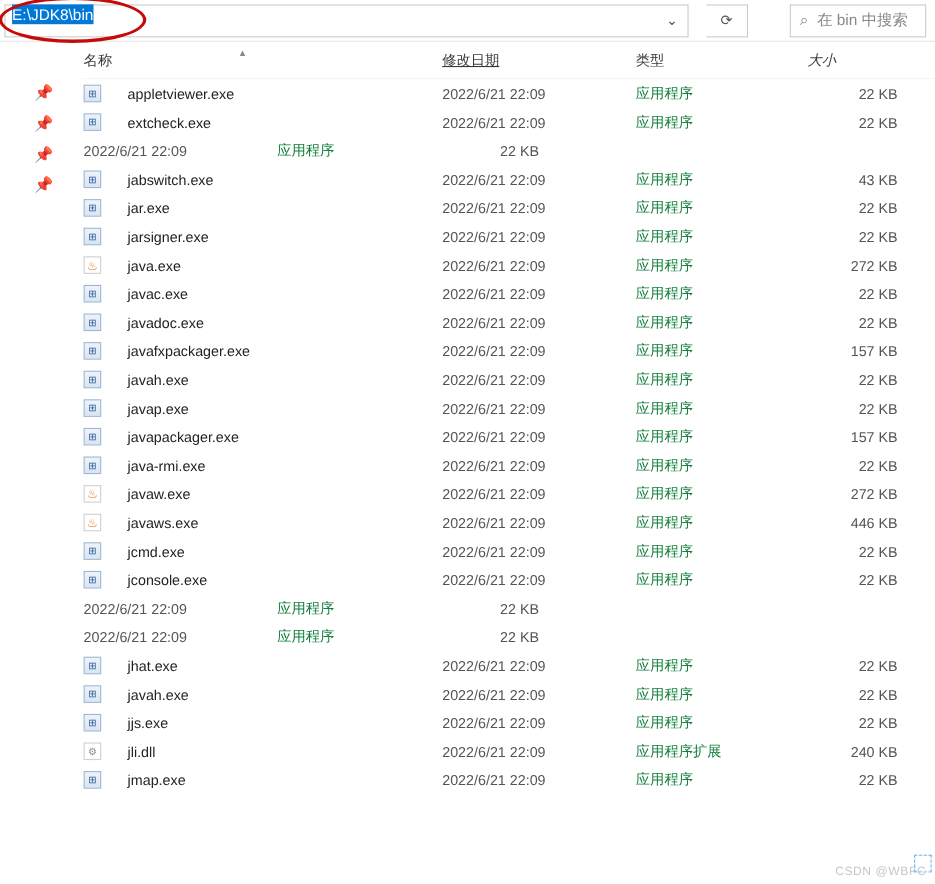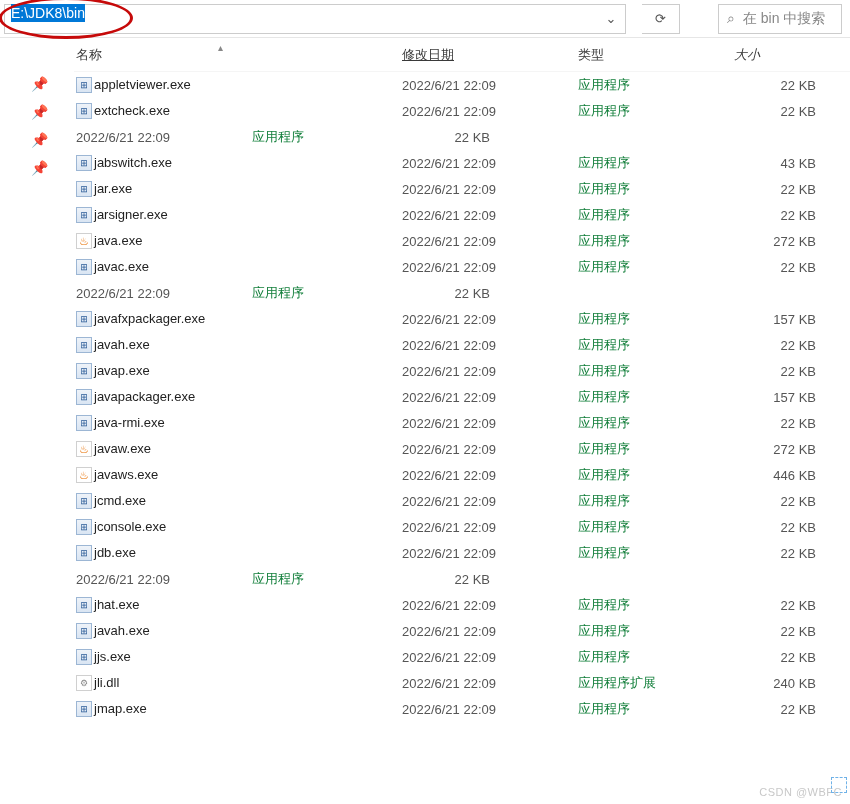--- a/index.html
+++ b/index.html
@@ -24,21 +24,21 @@
 .headers { display:flex; align-items:center; height:34px; border-bottom:1px solid #f5f5f5; padding-left:2px; position:relative; }
 .hcol { font-size:13px; color:#3a3a3a; }
 .hname { width:326px; padding-left:0; }
 .hdate { width:176px;text-decoration:underline; }
 .htype { width:156px; }
 .hsize { width:90px; text-align:left;font-style:italic; }
 .caret-up { position:absolute; left:144px; top:4px; font-size:10px; color:#888; }
 
 .files { flex:1; overflow-y:auto; overflow-x:hidden; }
 .row { display:flex; align-items:center; height:26px; padding-left:2px; }
-.fname { width:326px; display:flex; align-items:flex-start; gap:2px; }
+.fname { width:326px; display:flex; align-items:center; gap:24px; }
 .icon { width:16px; height:16px; display:flex; align-items:center; justify-content:center; font-size:11px; }
 .icon-exe { background:linear-gradient(#eef3f9,#d9e5f3); border:1px solid #9cb6d4; color:#2b5b97; position:relative; }
 .icon-exe::after { content:"⊞"; font-size:9px; position:absolute; }
 .icon-java { background:#fff; border:1px solid #d0d0d0; }
 .icon-java::after { content:"♨"; color:#e76f00; font-size:11px; }
 .icon-dll { background:#fff; border:1px solid #d0d0d0; }
 .icon-dll::after { content:"⚙"; color:#888; font-size:9px; }
 .fdate { width:176px; color:#555; }
 .ftype { width:156px; color:#15803d; }
 .fsize { width:90px; text-align:right; color:#555; padding-right:8px; }
@@ -141,20 +141,24 @@
         <div class="row">
           <div class="fname">
             <span class="icon icon-exe"></span>
             <span>javac.exe</span>
           </div>
           <div class="fdate">2022/6/21 22:09</div>
           <div class="ftype">应用程序</div>
           <div class="fsize">22 KB</div>
         </div>
         <div class="row">
+          <div class="fname">
+            <span class="icon icon-exe"></span>
+            <span>javadoc.exe</span>
+          </div>
           <div class="fdate">2022/6/21 22:09</div>
           <div class="ftype">应用程序</div>
           <div class="fsize">22 KB</div>
         </div>
         <div class="row">
           <div class="fname">
             <span class="icon icon-exe"></span>
             <span>javafxpackager.exe</span>
           </div>
           <div class="fdate">2022/6/21 22:09</div>
@@ -227,24 +231,20 @@
         <div class="row">
           <div class="fname">
             <span class="icon icon-exe"></span>
             <span>jconsole.exe</span>
           </div>
           <div class="fdate">2022/6/21 22:09</div>
           <div class="ftype">应用程序</div>
           <div class="fsize">22 KB</div>
         </div>
         <div class="row">
-          <div class="fname">
-            <span class="icon icon-exe"></span>
-            <span>jdb.exe</span>
-          </div>
           <div class="fdate">2022/6/21 22:09</div>
           <div class="ftype">应用程序</div>
           <div class="fsize">22 KB</div>
         </div>
         <div class="row">
           <div class="fdate">2022/6/21 22:09</div>
           <div class="ftype">应用程序</div>
           <div class="fsize">22 KB</div>
         </div>
         <div class="row">

